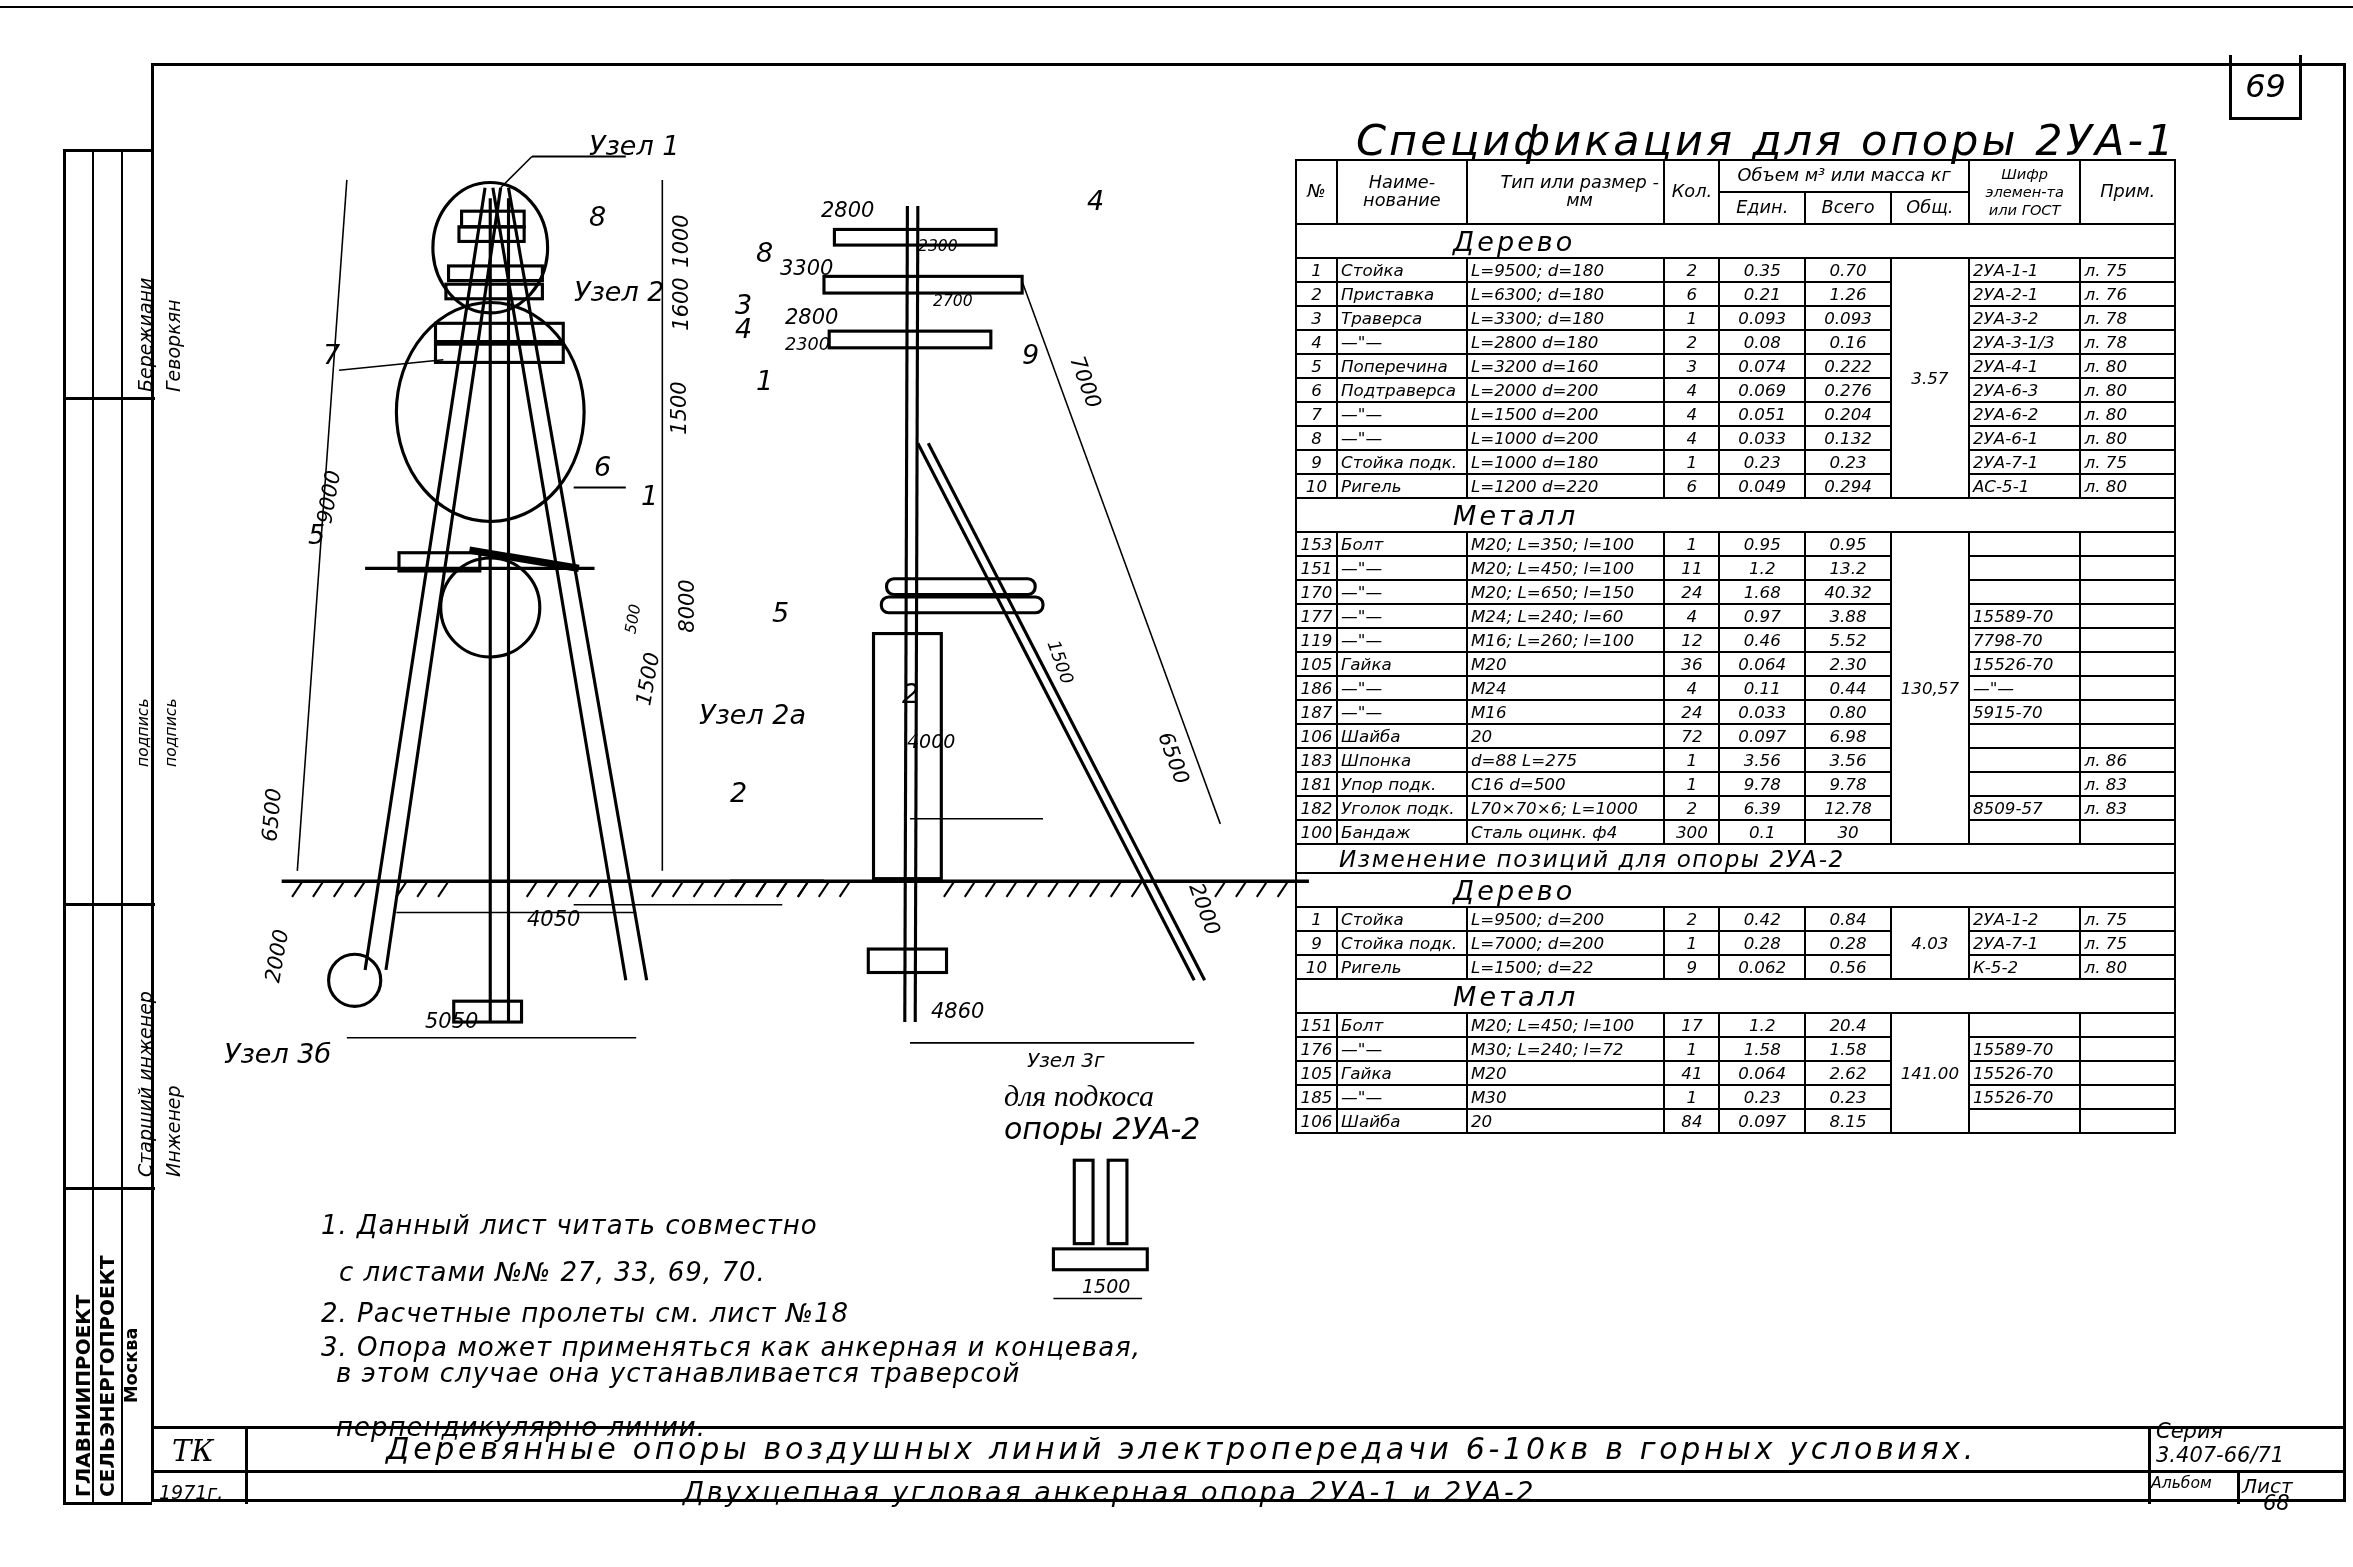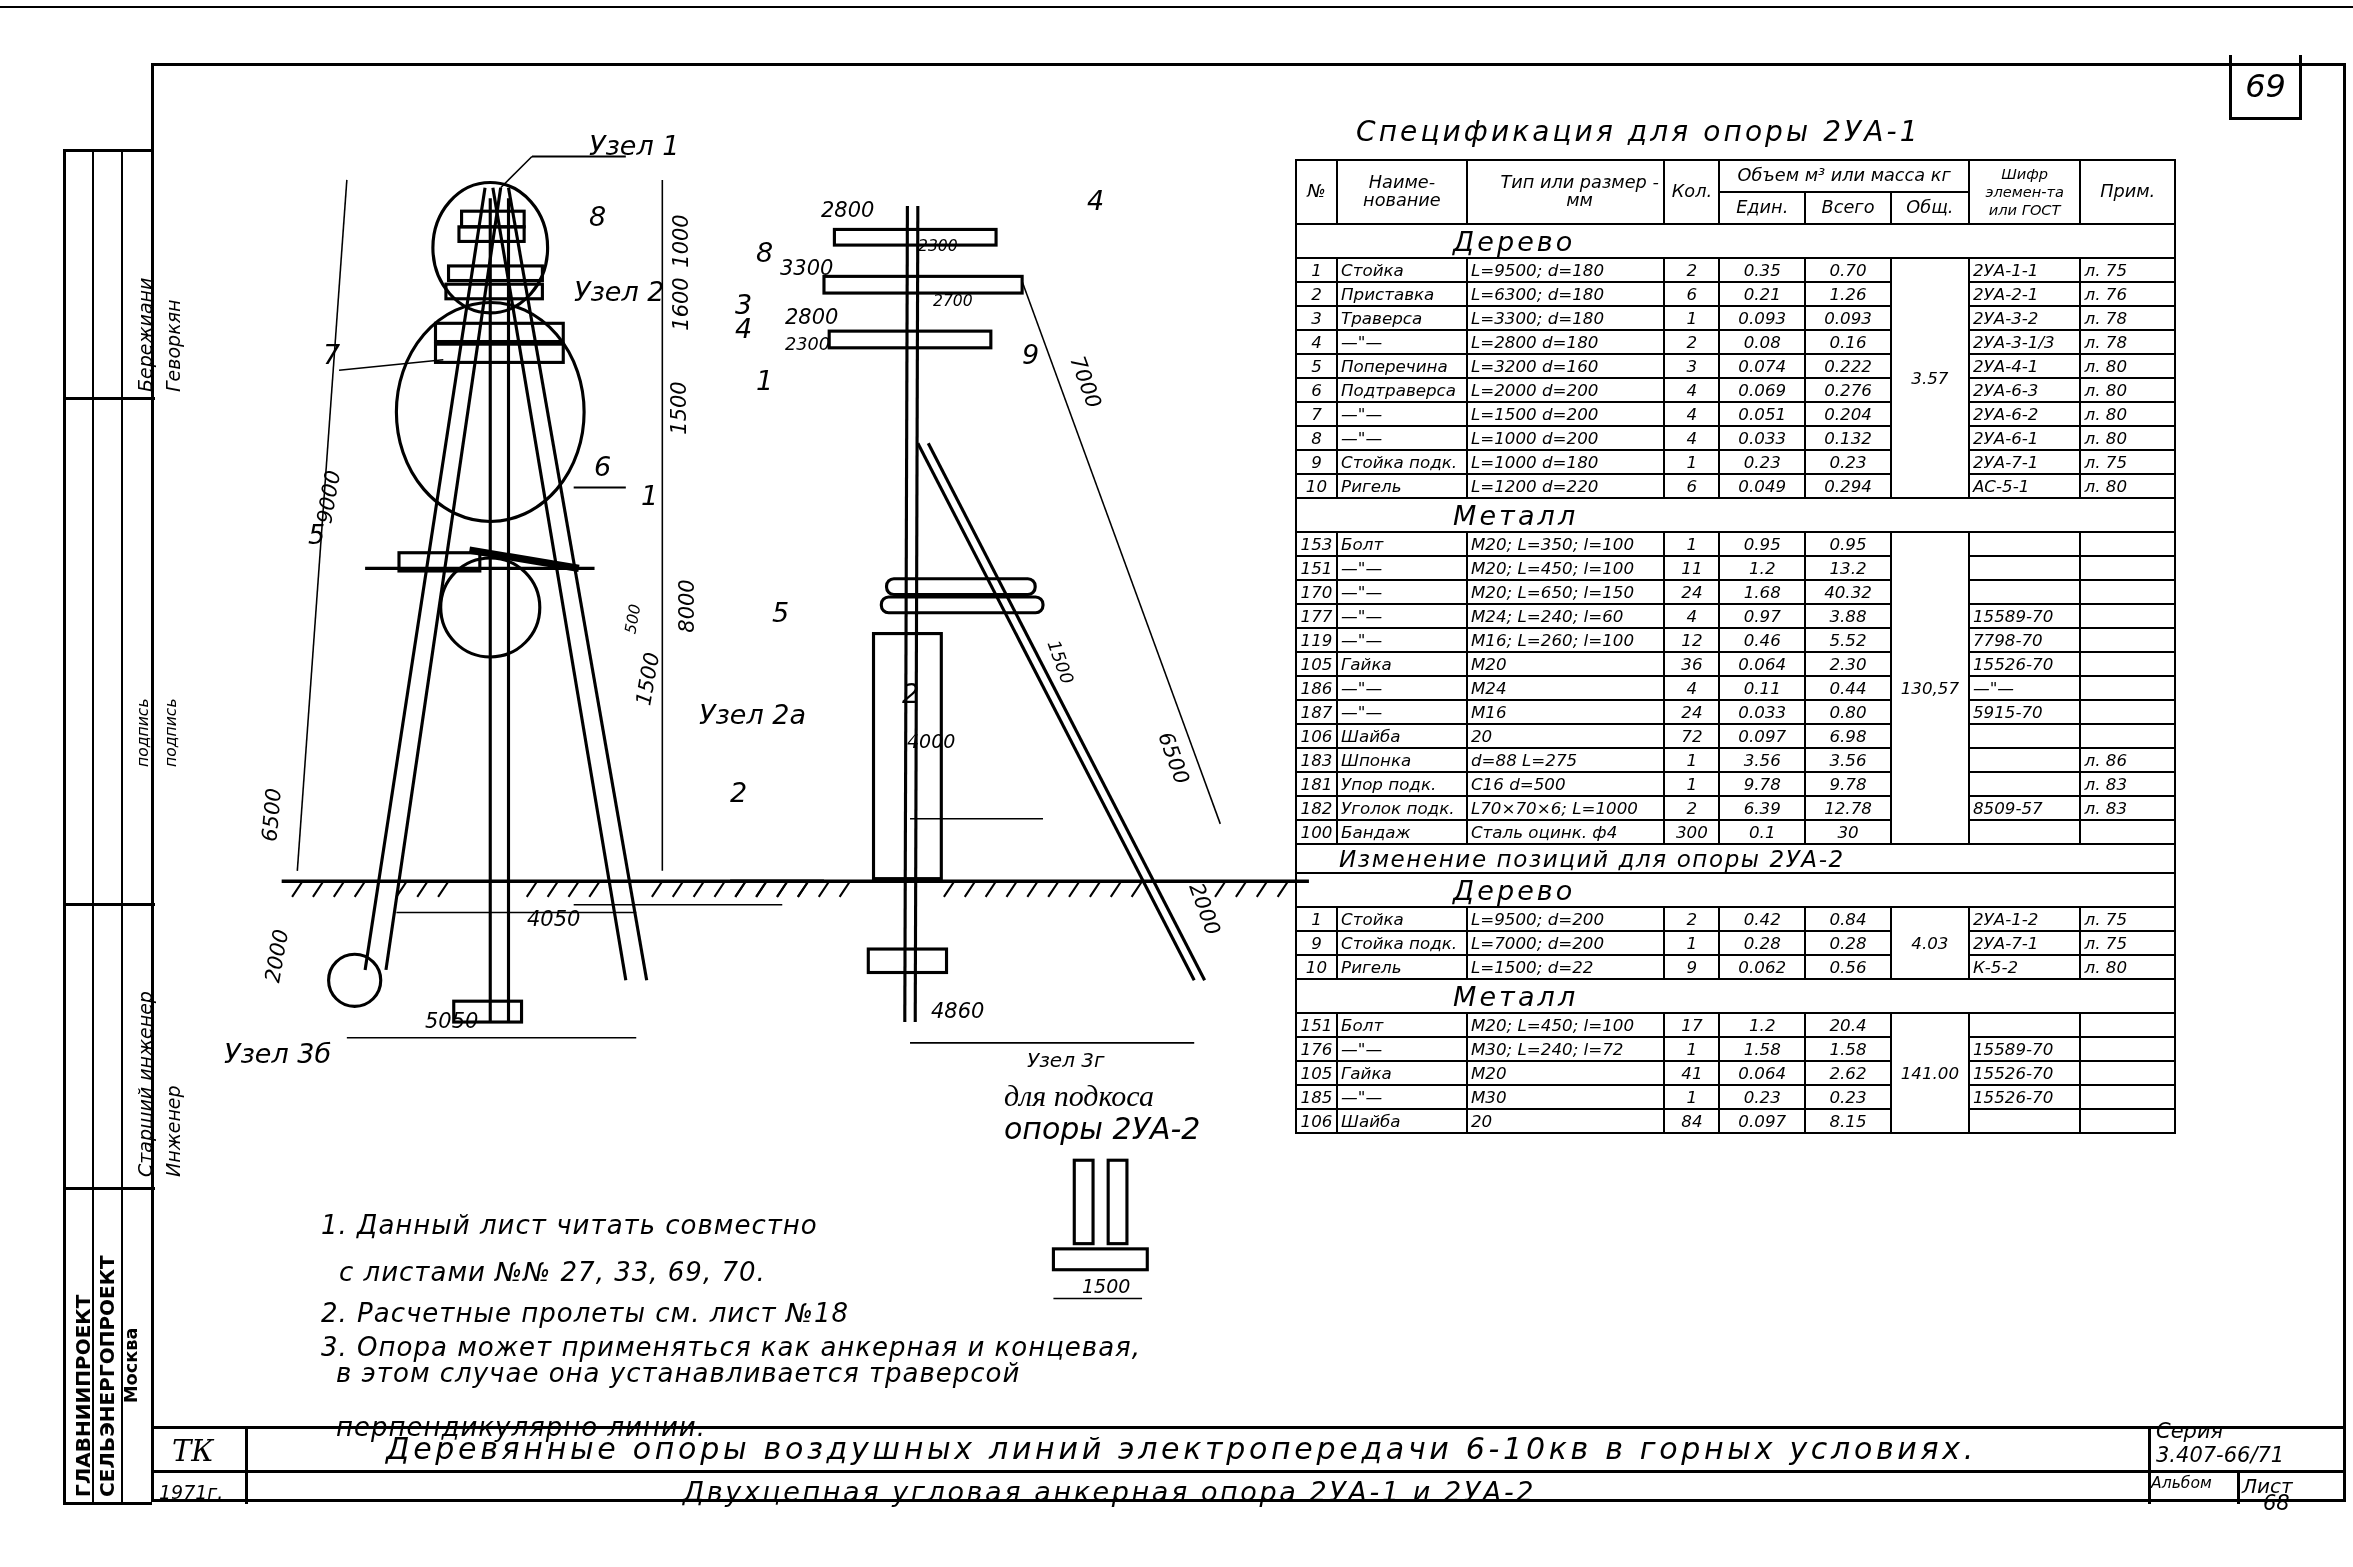--- a/index.html
+++ b/index.html
@@ -7,21 +7,21 @@
   
   .frame{position:absolute;left:151px;top:63px;width:2195px;height:1439px;border:3.7px solid #000;box-sizing:border-box;}
   .topline{position:absolute;left:0;top:6.3px;width:2354px;height:2.1px;background:#000;}
   .sheet-box{position:absolute;left:2229px;top:55px;width:73px;height:65px;border:3.7px solid #000;border-top:none;box-sizing:border-box;font-size:32px;text-align:center;line-height:62px;font-style:oblique;}
   
   .left-strip{position:absolute;left:63px;top:149px;width:89px;height:1356px;border:3.1px solid #000;border-right:none;box-sizing:border-box;}
   .vcol{position:absolute;top:0;bottom:0;border-right:2.6px solid #000;}
   .vtext{position:absolute;transform:rotate(-90deg);transform-origin:left top;white-space:nowrap;font-style:oblique;font-size:19px;}
   .hsep{position:absolute;left:0;width:89px;height:2.6px;background:#000;}
   
-  .spec-title{position:absolute;left:1356px;top:115px;font-size:28px;font-style:oblique;letter-spacing:3.1px;}
+  .spec-title{position:absolute;left:1356px;top:115px;font-size:43px;font-style:oblique;letter-spacing:3.1px;}
   table.spec{position:absolute;left:1295px;top:159px;border-collapse:collapse;width:881px;font-style:oblique;}
   table.spec td, table.spec th{border:2.1px solid #000;padding:0 3.1px;font-size:16.7px;height:22px;white-space:nowrap;overflow:hidden;font-weight:normal;}
   table.spec th{font-size:17.7px;height:30px;line-height:17.7px;}
   table.spec td.sec{font-size:27px;height:32px;text-align:left;padding-left:156px;letter-spacing:3.1px;border-left:2.1px solid #000;border-right:2.1px solid #000;}
   table.spec td.chg{font-size:23px;height:27px;padding-left:42px;letter-spacing:1.6px;}
   td.c{text-align:center;}
   td.total{text-align:center;vertical-align:middle;font-size:19px;}
   
   .note{position:absolute;font-size:26px;font-style:oblique;white-space:nowrap;letter-spacing:1px;}
   

